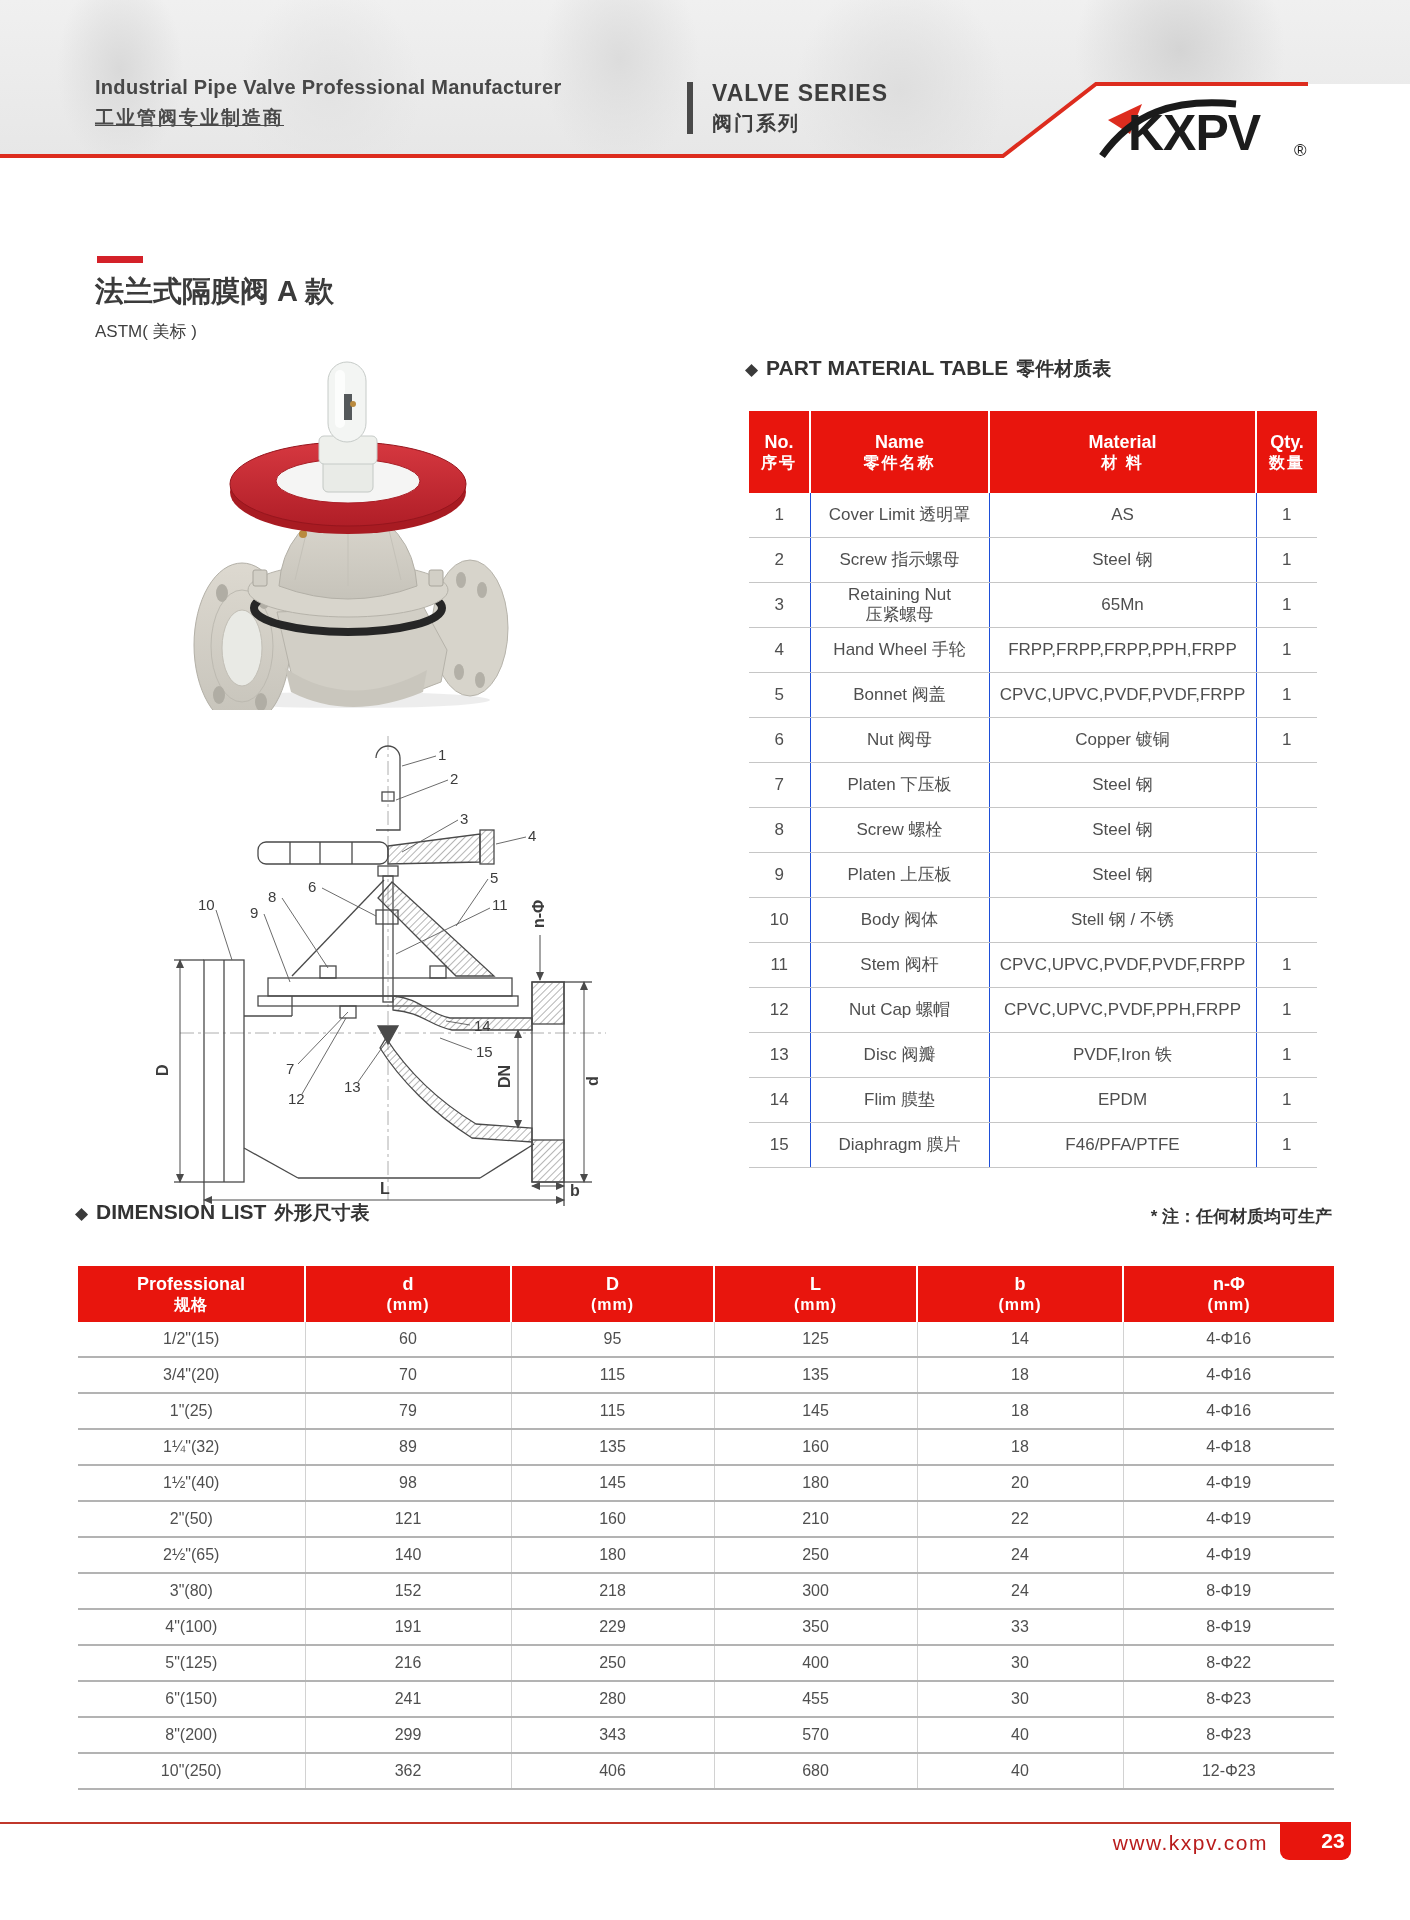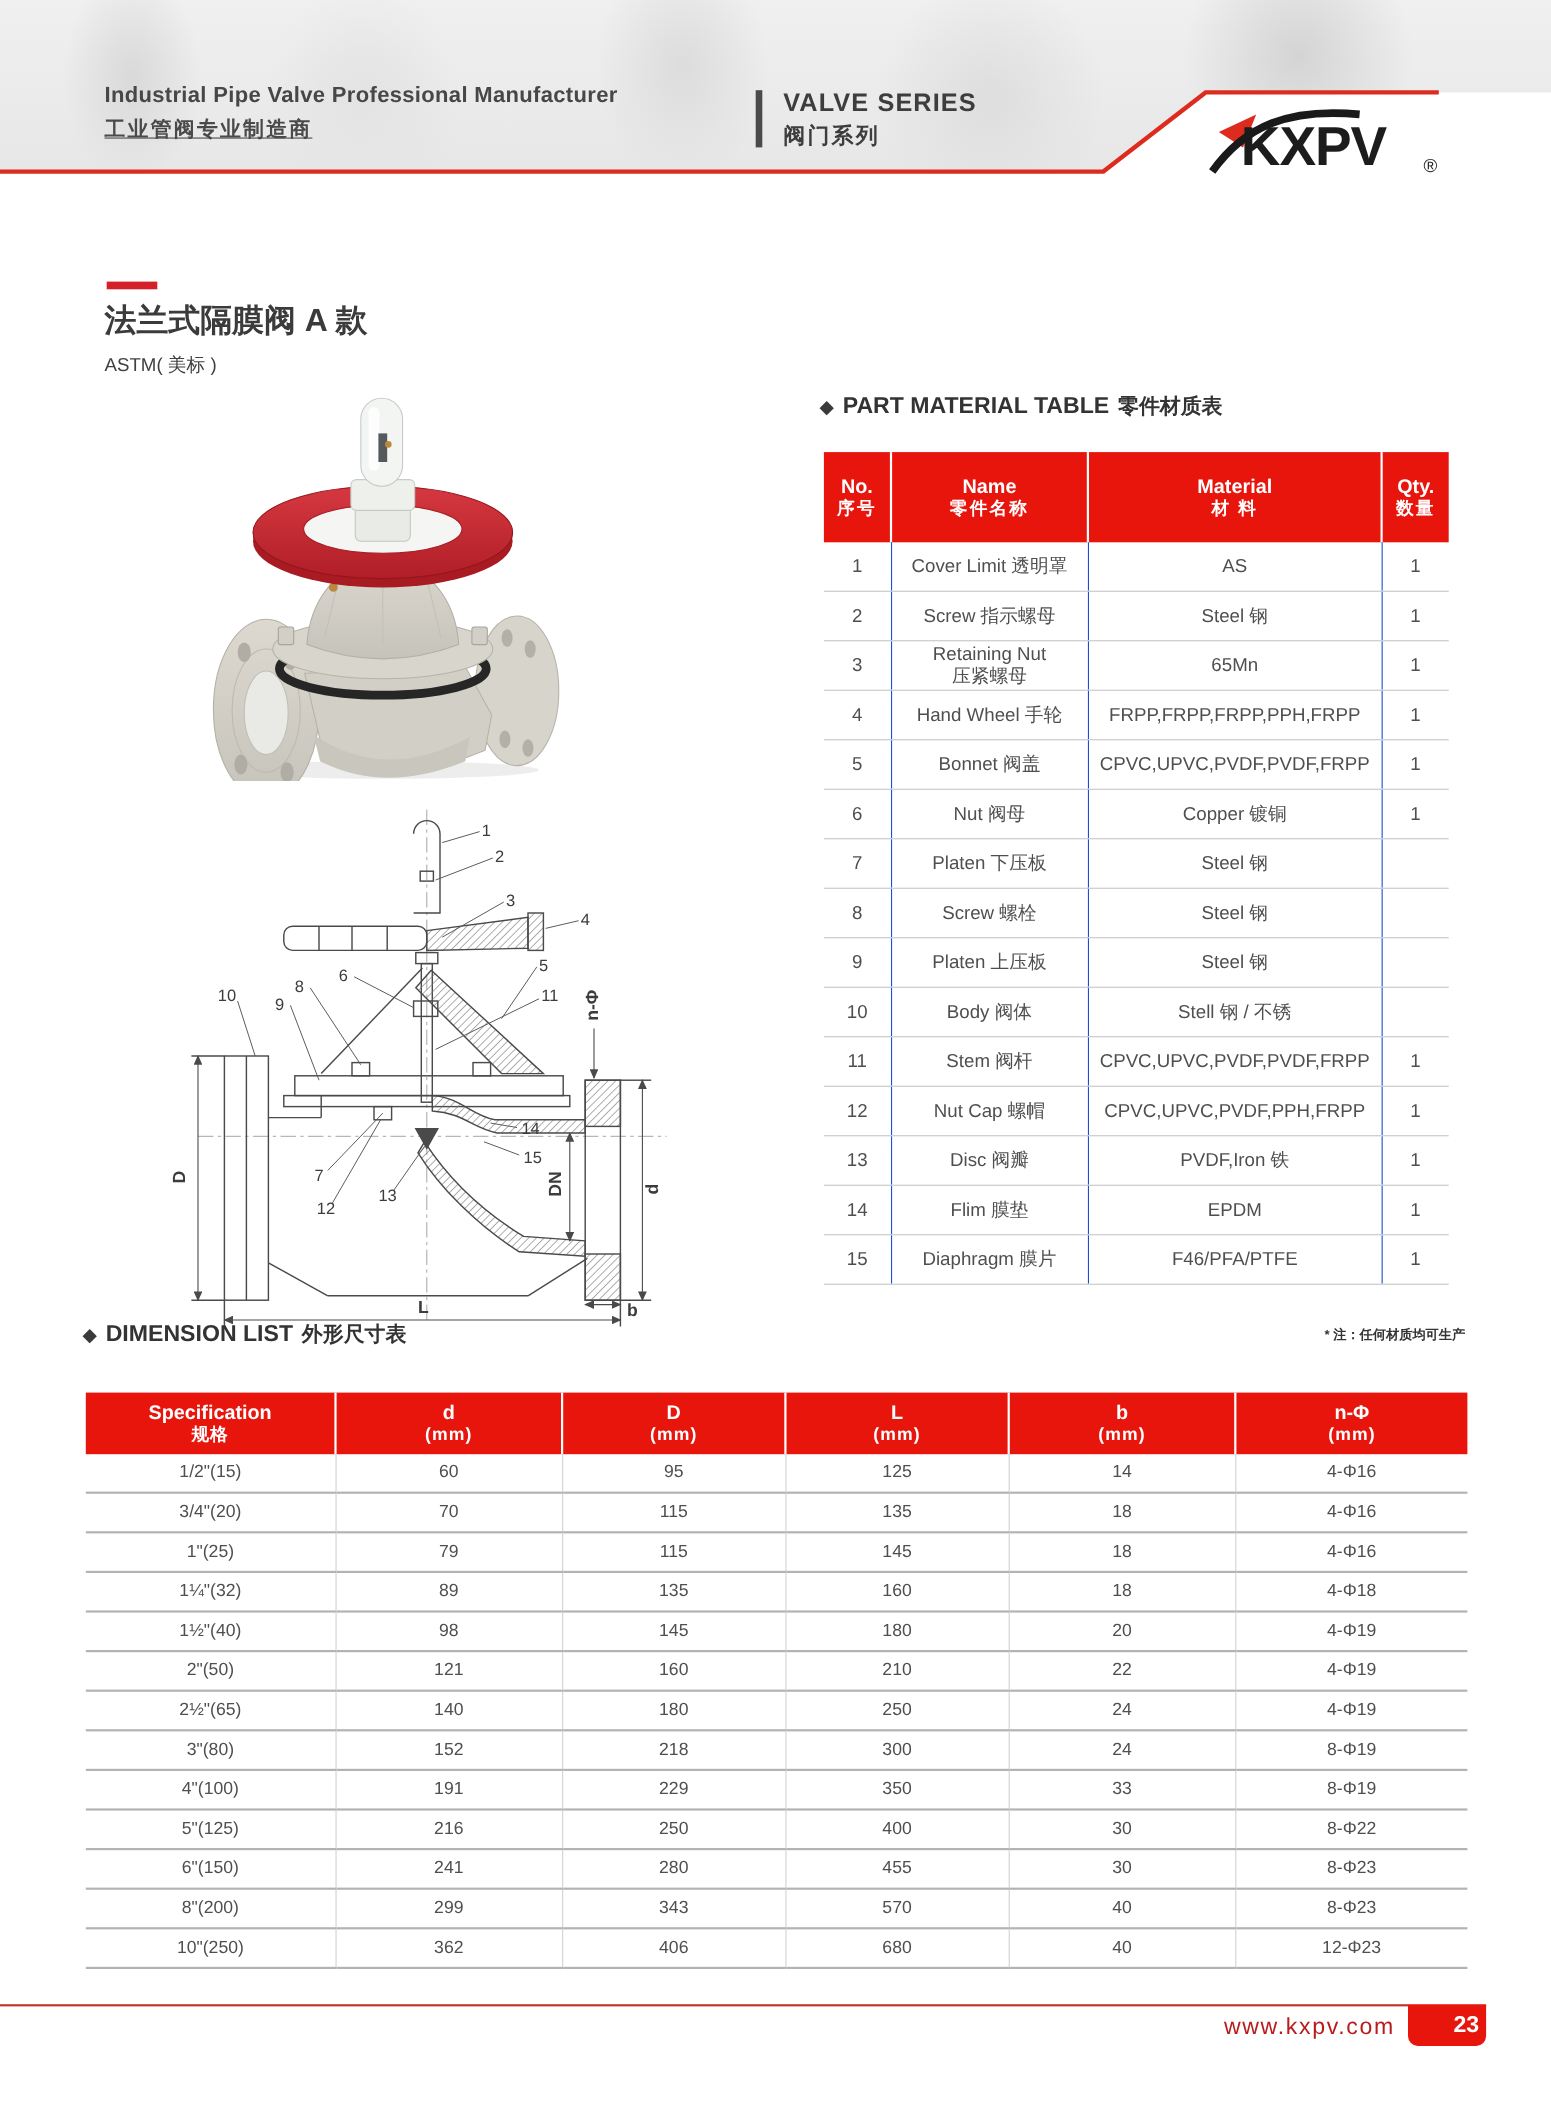--- a/index.html
+++ b/index.html
@@ -34,21 +34,21 @@
   
   .valve-photo{left:185px;top:350px;width:330px;height:360px;}
   .tech-drawing{left:140px;top:730px;width:470px;height:486px;}
 
   
   .sec-title{font-size:21px;font-weight:800;color:#333;white-space:nowrap;}
   .sec-title .diamond{color:#3a3a3a;font-size:17px;margin-right:8px;}
   .sec-title .cn{font-size:19px;margin-left:8px;}
   .parts-sec{left:745px;top:356px;}
   .dim-sec{left:75px;top:1200px;}
-  .dim-note{left:932px;top:1205px;width:400px;text-align:right;font-size:12px;font-weight:700;color:#333;}
+  .dim-note{left:932px;top:1205px;width:400px;text-align:right;font-size:17px;font-weight:700;color:#333;}
 
   
   table{border-collapse:collapse;table-layout:fixed;}
   th{background:#e8150d;color:#ffffff;font-weight:700;text-align:center;vertical-align:middle;padding:0;}
   td{text-align:center;vertical-align:middle;color:#4f4f4f;padding:0 4px;white-space:pre-line;}
   .hl1{display:block;line-height:1.25;}
   .hl2{display:block;line-height:1.25;}
 
   
   .parts-table{left:749px;top:411px;}
@@ -414,21 +414,21 @@
           <col style="width:227px">
           <col style="width:206px">
           <col style="width:203px">
           <col style="width:203px">
           <col style="width:206px">
           <col style="width:211px">
         </colgroup>
       <thead>
         <tr>
           <th>
-            <span class="hl1">Specification</span>
+            <span class="hl1">Professional</span>
             <span class="hl2">规格</span>
             </th>
           <th>
             <span class="hl1">d</span>
             <span class="hl2">(mm)</span>
             </th>
           <th>
             <span class="hl1">D</span>
             <span class="hl2">(mm)</span>
             </th>

